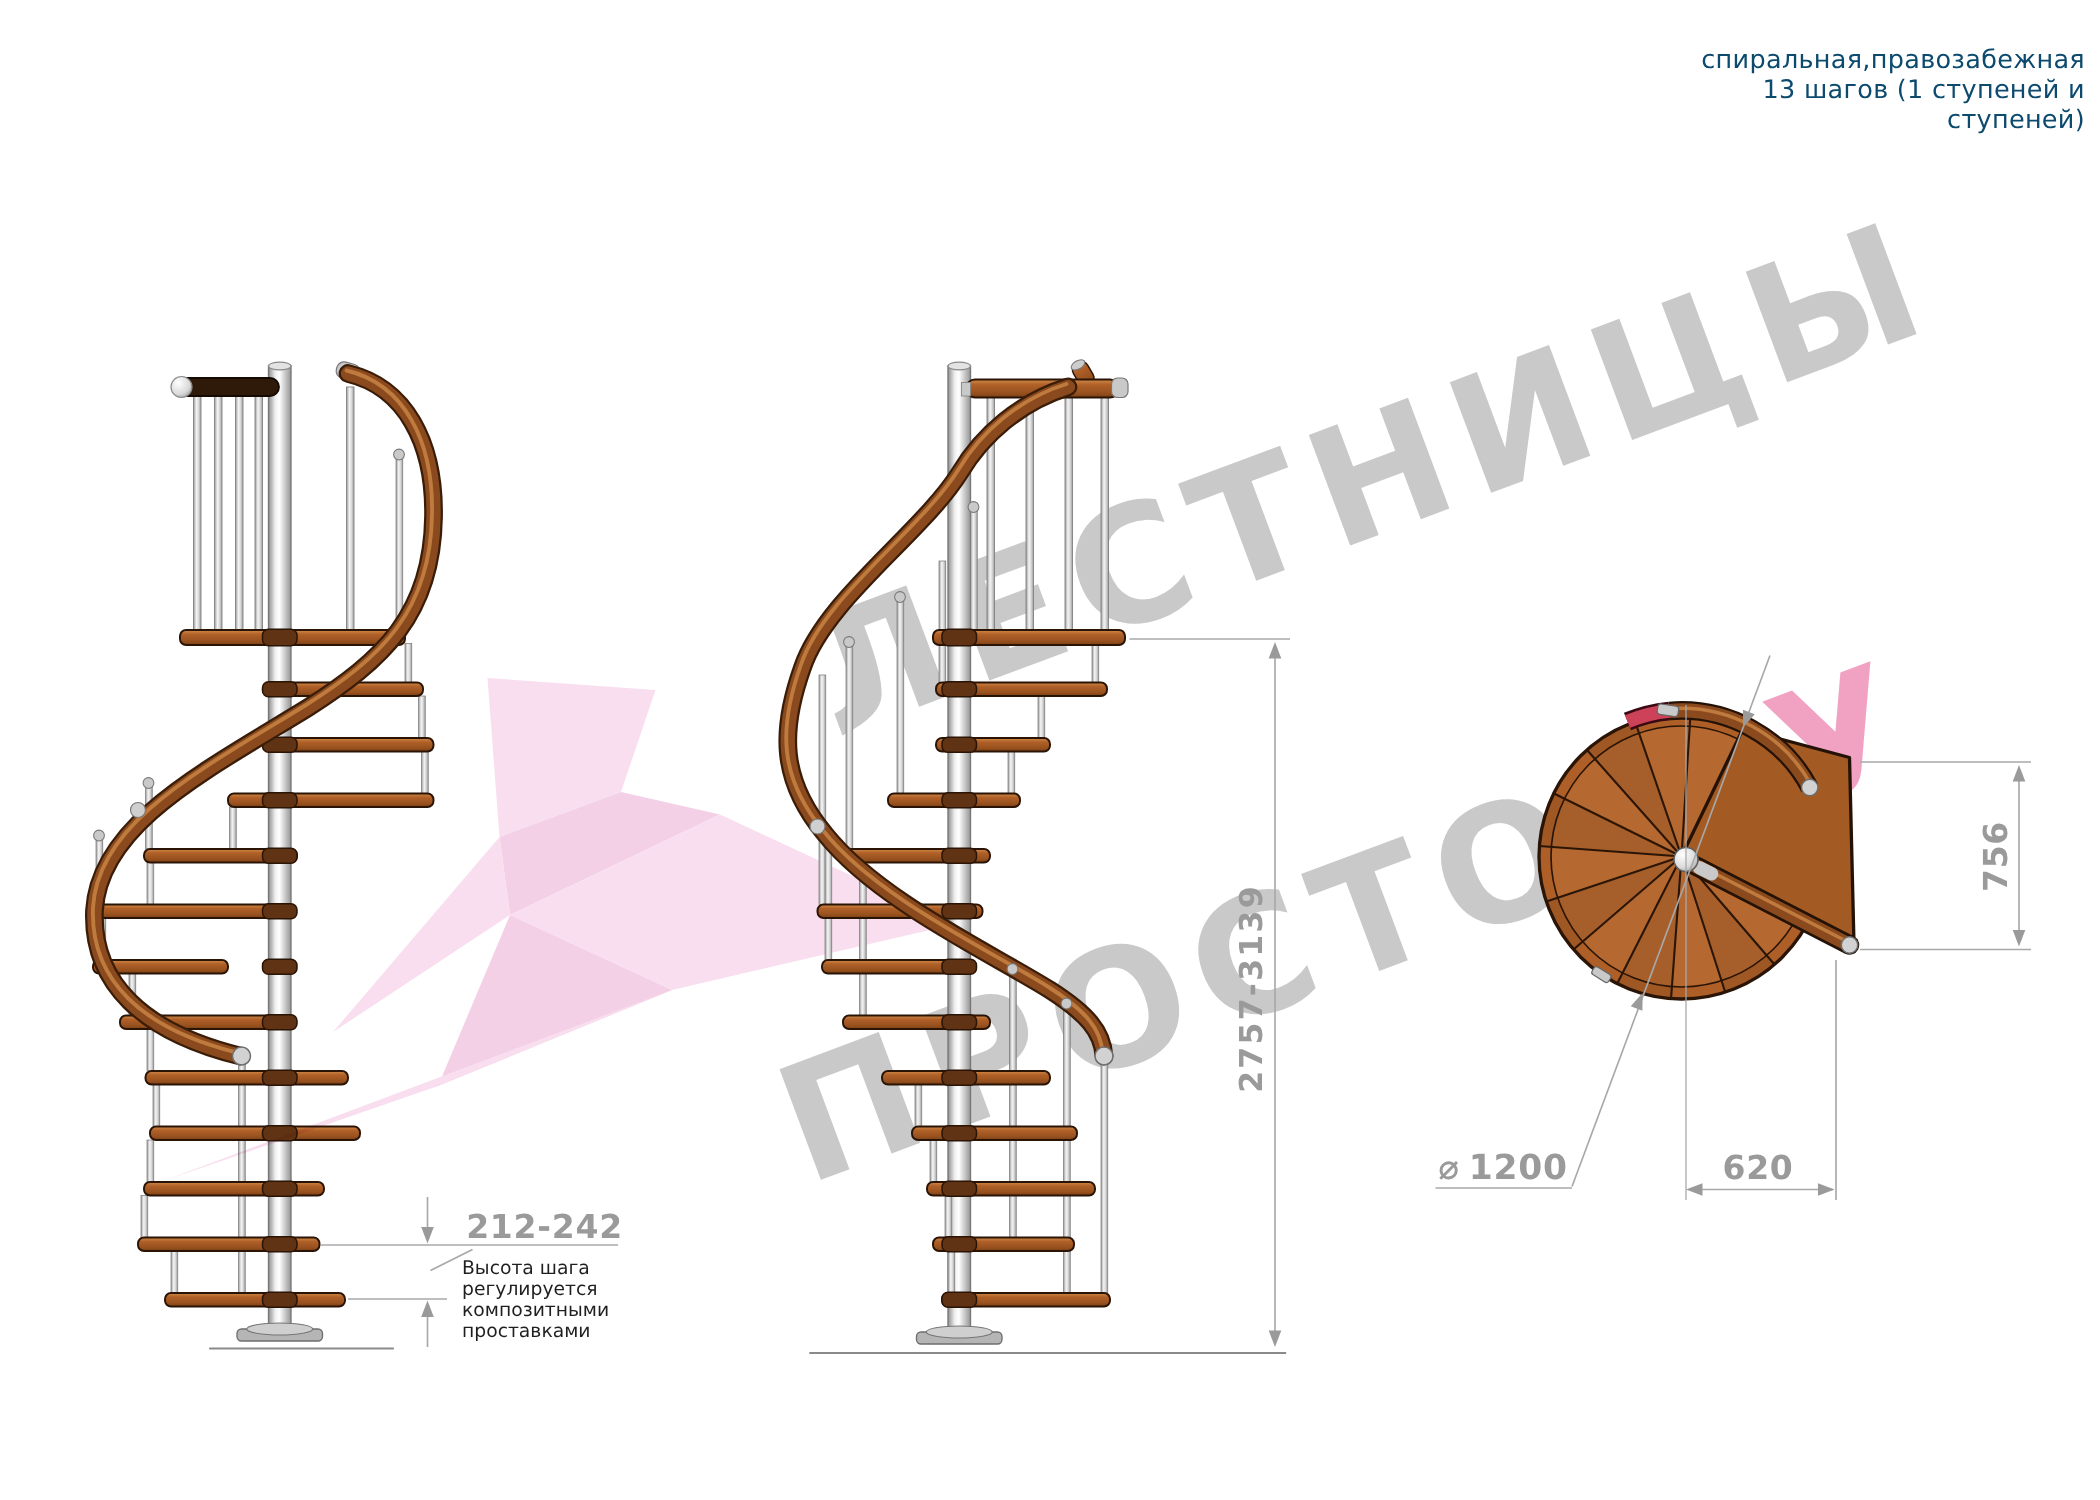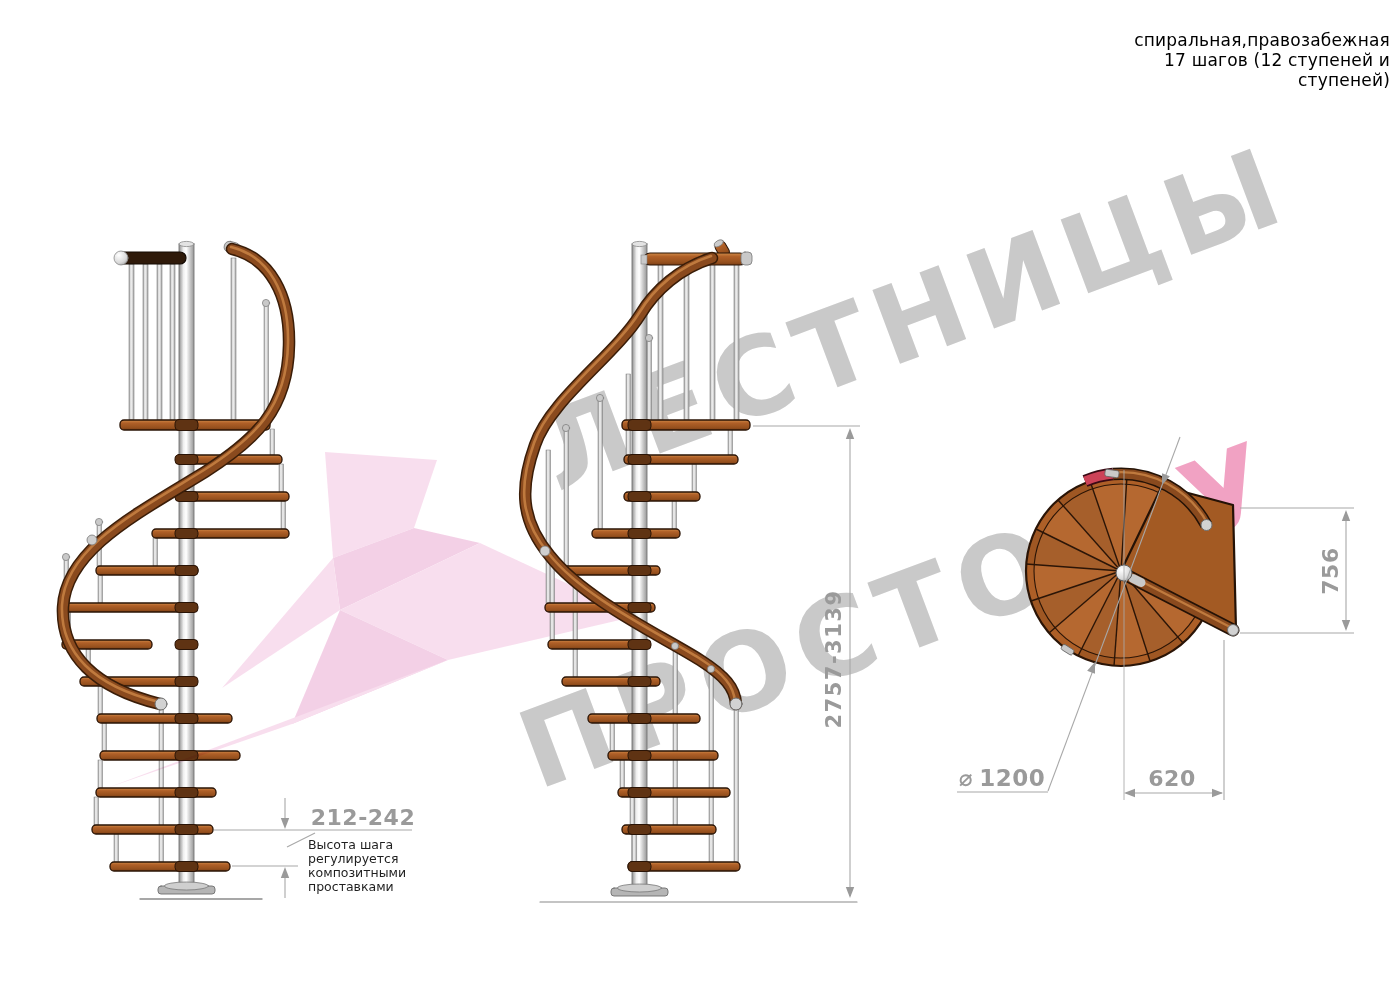--- a/index.html
+++ b/index.html
@@ -1,19 +1,19 @@
 <!DOCTYPE html>
 <html><head>
 <meta charset="utf-8">
 <style>
   html,body{margin:0;padding:0;background:#888;}
   .page{position:relative;width:1400px;height:1000px;background:#ffffff;overflow:hidden;
         font-family:"DejaVu Sans","Liberation Sans",sans-serif;}
   .hdr{position:absolute;top:30px;right:10px;text-align:right;font-size:17px;line-height:20px;
-       color:#000000;letter-spacing:.2px;}
+       color:#0c4a6e;letter-spacing:.2px;}
   svg{position:absolute;left:0;top:0;}
   svg text{font-family:"DejaVu Sans","Liberation Sans",sans-serif;}
   .dimnum{font-weight:bold;fill:#9a9a9a;}
   .wm{font-weight:bold;letter-spacing:10px;}
 </style>
 </head>
 <body>
 
 <div class="page">
 
@@ -333,17 +333,17 @@
       <path d="M0,0 L-11,4.2 L-11,-4.2 Z" transform="translate(1162,485) rotate(111)" fill="#9a9a9a"></path>
       <path d="M0,0 L-11,4.2 L-11,-4.2 Z" transform="translate(1095,662) rotate(-69)" fill="#9a9a9a"></path>
       <line x1="957" y1="792" x2="1048" y2="792" stroke="#a8a8a8" stroke-width="1.1"></line>
       <text class="dimnum" font-size="23" letter-spacing="0.5" text-anchor="middle" x="1002" y="786"><tspan>⌀</tspan><tspan dx="6">1200</tspan></text>
     </g>
   </g>
 </svg>
 
 <div class="hdr">
   <div>спиральная,правозабежная</div>
-  <div>17 шагов (12 ступеней и</div>
+  <div>13 шагов (1 ступеней и</div>
   <div>ступеней)</div>
 </div>
 
 </div>
 
 </body></html>

